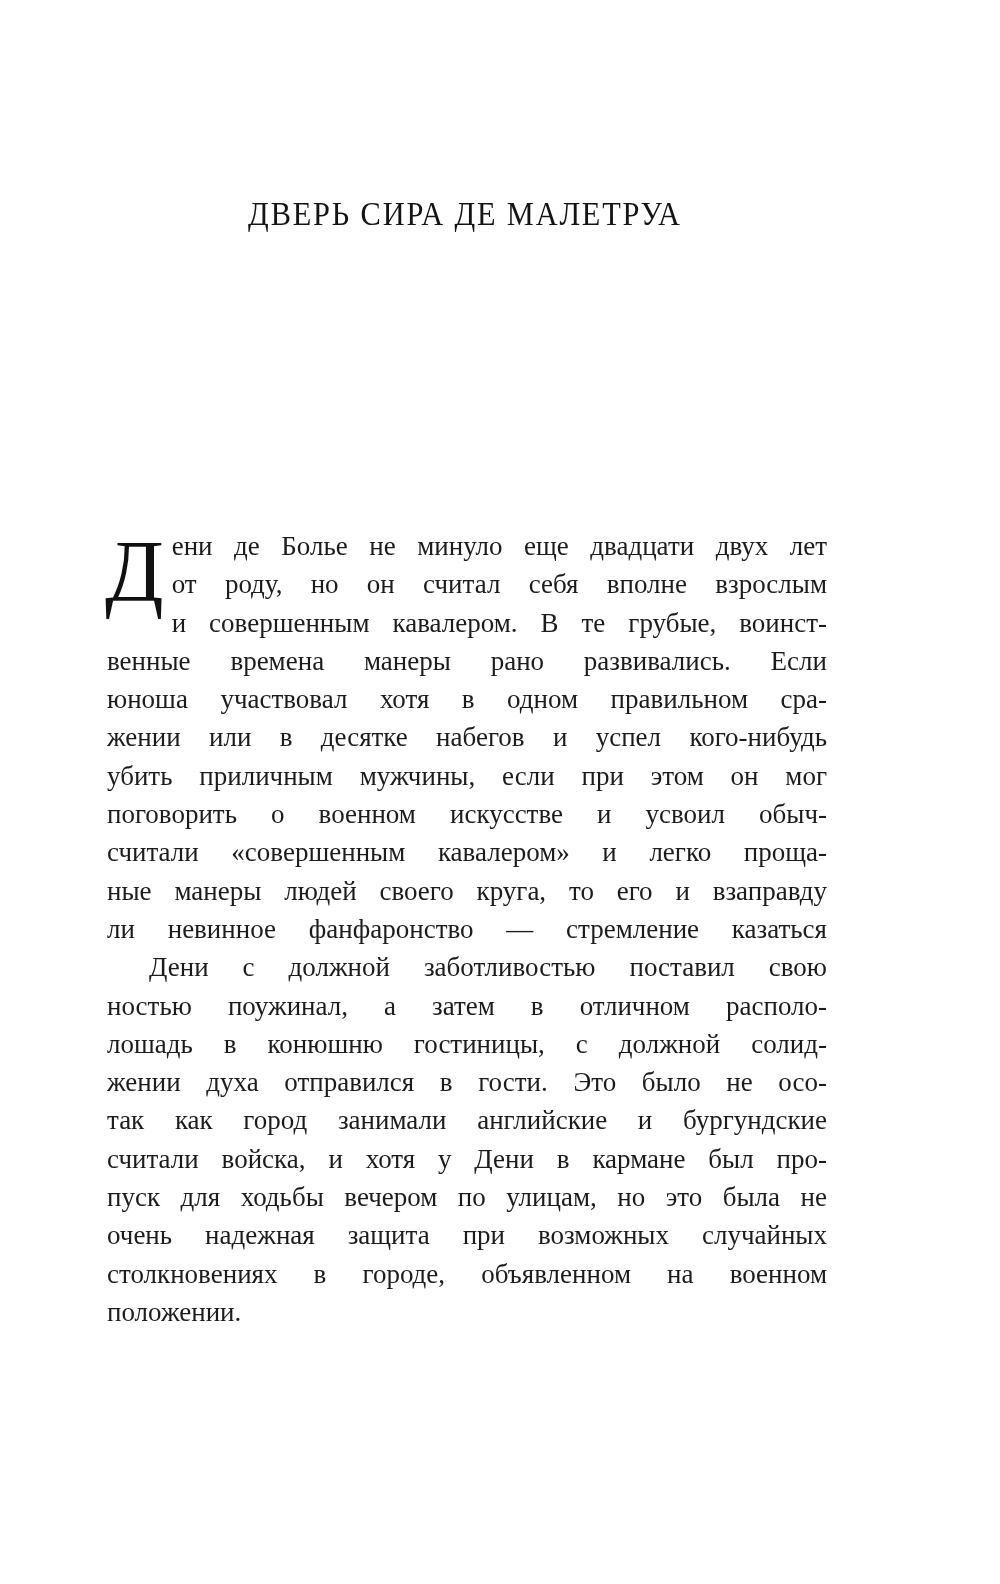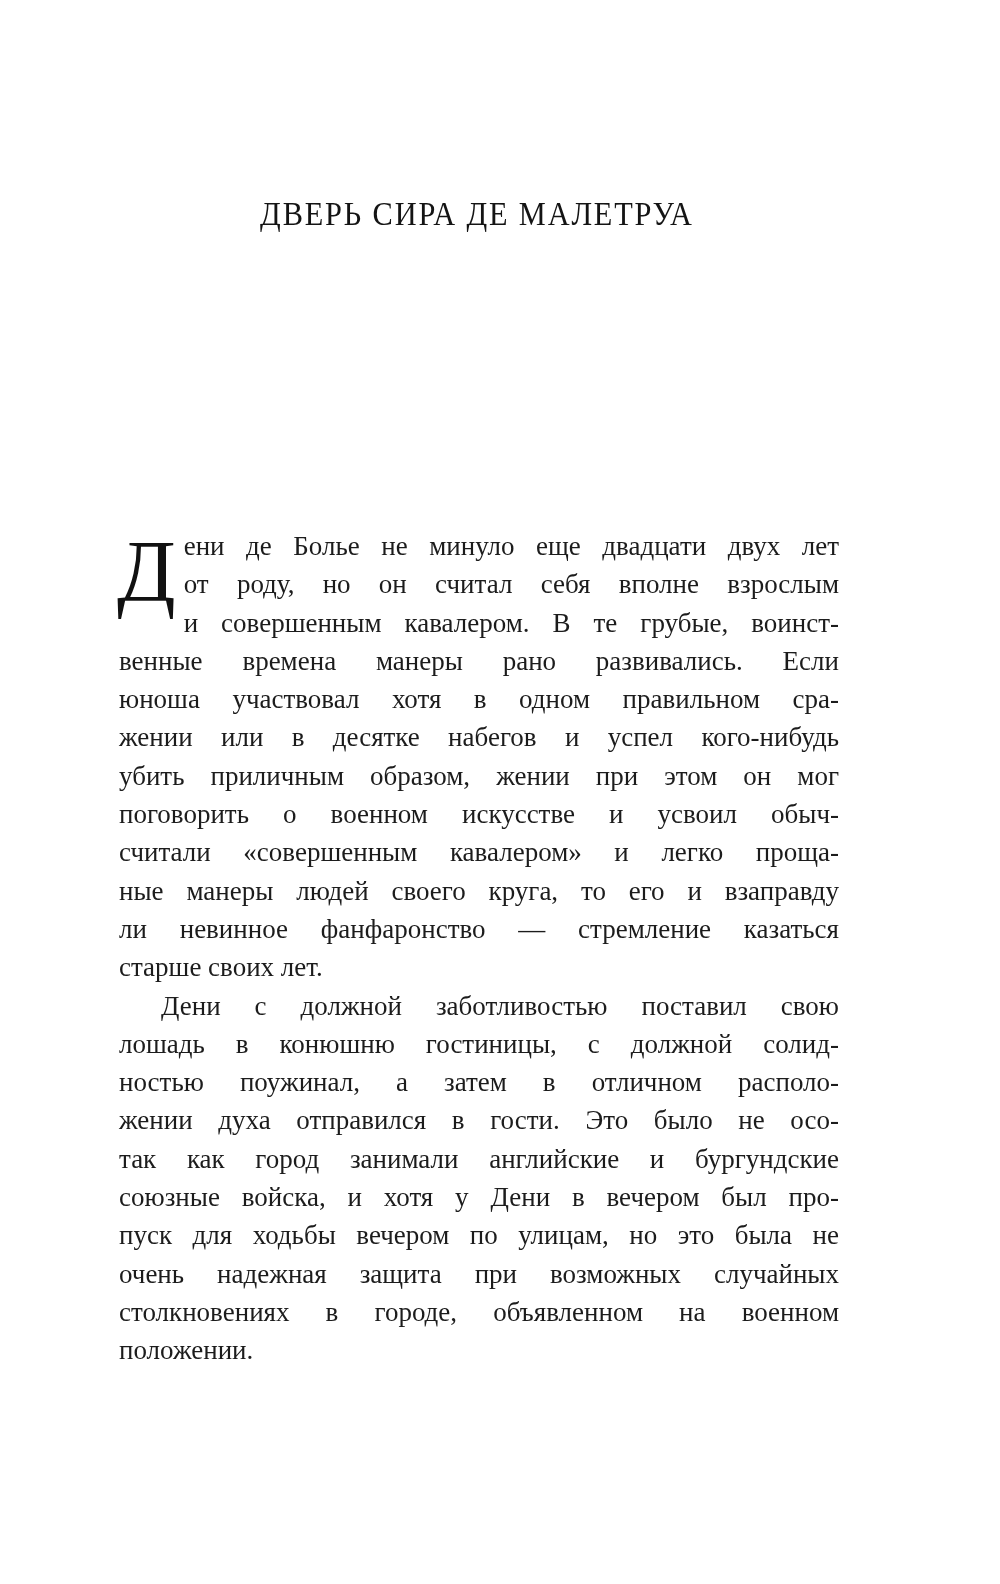--- a/index.html
+++ b/index.html
@@ -10,21 +10,21 @@
     body {
       width: 1000px;
       height: 1584px;
       position: relative;
       overflow: hidden;
       color: #1a1a1a;
       font-family: "Liberation Serif", "DejaVu Serif", serif;
     }
     .page {
       position: absolute;
-      left: 12px; top: 0;
+      left: 0; top: 0;
       width: 794px; height: 1584px;
     }
     .chapter-title {
       position: absolute;
       top: 196px;
       left: 0;
       width: 930px;
       text-align: center;
       font-size: 33px;
       letter-spacing: 2px;
@@ -79,35 +79,34 @@
   <div class="body-text">
 
     <div class="paragraph">
       <span class="drop-cap">Д</span>
       <span class="line" style="white-space: normal; text-align-last: justify;">ени де Болье не минуло еще двадцати двух лет</span>
       <span class="line" style="white-space: normal; text-align-last: justify; font-family: Liberation Serif, serif;">от роду, но он считал себя вполне взрослым</span>
       <span class="line" style="white-space: normal; text-align-last: justify;">и совершенным кавалером. В те грубые, воинст-</span>
       <span class="line" style="white-space: normal; text-align-last: justify;">венные времена манеры рано развивались. Если</span>
       <span class="line" style="white-space: normal; text-align-last: justify;">юноша участвовал хотя в одном правильном сра-</span>
       <span class="line" style="white-space: normal; text-align-last: justify;">жении или в десятке набегов и успел кого-нибудь</span>
-      <span class="line" style="white-space: normal; text-align-last: justify;">убить приличным образом, жении при этом он мог</span>
+      <span class="line" style="white-space: normal; text-align-last: justify;">убить приличным мужчины, если при этом он мог</span>
       <span class="line" style="white-space: normal; text-align-last: justify;">поговорить о военном искусстве и усвоил обыч-</span>
       <span class="line" style="white-space: normal; text-align-last: justify;">считали «совершенным кавалером» и легко проща-</span>
       <span class="line" style="white-space: normal; text-align-last: justify;">ные манеры людей своего круга, то его и взаправду</span>
       <span class="line" style="white-space: normal; text-align-last: justify;">ли невинное фанфаронство — стремление казаться</span>
-      <span class="line last">старше своих лет.</span>
     </div>
 
     <div class="paragraph">
       <span class="line" style="white-space: normal; text-align-last: justify;"><span class="indent"></span><span>Дени с должной заботливостью поставил свою</span></span>
+      <span class="line" style="white-space: normal; text-align-last: justify;">ностью поужинал, а затем в отличном располо-</span>
       <span class="line" style="white-space: normal; text-align-last: justify;">лошадь в конюшню гостиницы, с должной солид-</span>
-      <span class="line" style="white-space: normal; text-align-last: justify;">ностью поужинал, а затем в отличном располо-</span>
       <span class="line" style="white-space: normal; text-align-last: justify;">жении духа отправился в гости. Это было не осо-</span>
       <span class="line" style="white-space: normal; text-align-last: justify;">так как город занимали английские и бургундские</span>
-      <span class="line" style="white-space: normal; text-align-last: justify;">союзные войска, и хотя у Дени в вечером был про-</span>
+      <span class="line" style="white-space: normal; text-align-last: justify;">считали войска, и хотя у Дени в кармане был про-</span>
       <span class="line" style="white-space: normal; text-align-last: justify;">пуск для ходьбы вечером по улицам, но это была не</span>
       <span class="line" style="white-space: normal; text-align-last: justify;">очень надежная защита при возможных случайных</span>
       <span class="line" style="white-space: normal; text-align-last: justify;">столкновениях в городе, объявленном на военном</span>
       <span class="line last">положении.</span>
     </div>
 
   </div>
 </div>
 
 </body></html>

